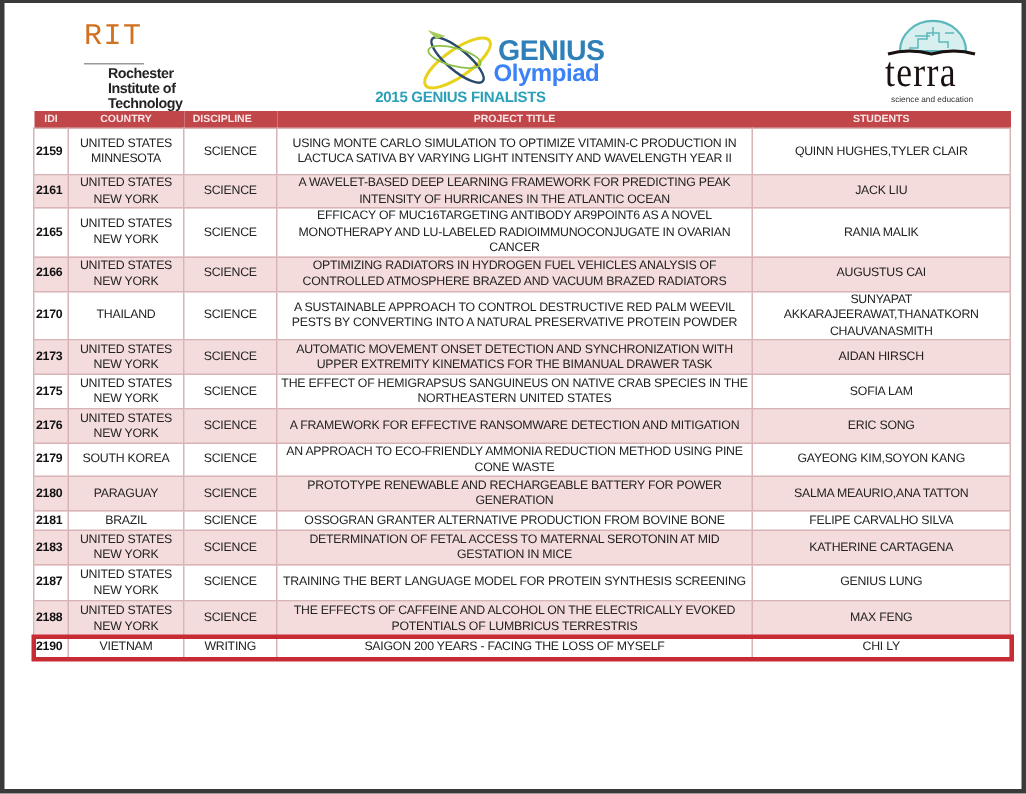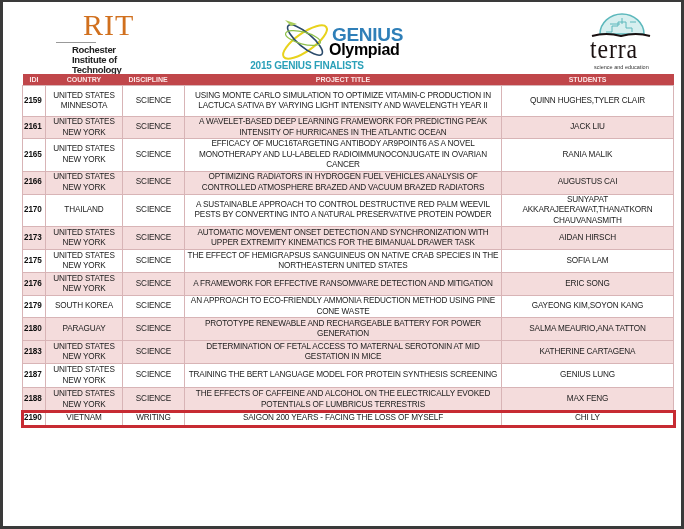--- a/index.html
+++ b/index.html
@@ -1,26 +1,26 @@
 <!DOCTYPE html>
 <html><head>
 <meta charset="utf-8">
 <style>
   html, body { margin:0; padding:0; }
   body { width:684px; height:529px; background:#3a3a3a; position:relative; overflow:hidden; font-family:"Liberation Sans", sans-serif; }
   .page { position:absolute; left:3px; top:2px; width:678px; height:524px; background:#ffffff; }
   .header { position:absolute; left:0; top:0; width:678px; height:72px; }
   .rit { position:absolute; left:53px; top:8px; }
-  .rit-mark { font-family:Liberation Serif, serif; color:#d1701e; font-size:30px; line-height:30px; letter-spacing:1px;margin-left:27px; }
+  .rit-mark { font-family:Liberation Mono, monospace; color:#d1701e; font-size:20px; line-height:30px; letter-spacing:1px; }
   .rit-rule { width:40px; height:1px; background:#999; margin:2px 0 2px 0; }
   .rit-text { font-size:9.5px; line-height:10px; color:#222; font-weight:bold; letter-spacing:-0.3px;margin-left:16px; }
   .genius { position:absolute; left:276px; top:10px; width:150px; height:62px; }
   .genius svg { position:absolute; left:0; top:0; }
   .genius-word { position:absolute; left:53px; top:12px; font-size:19px; font-weight:bold; color:#2f7fb8; letter-spacing:-0.3px; }
-  .olymp-word { position:absolute; left:50px; top:29px; font-size:16px; font-weight:bold; color:#000000; letter-spacing:-0.3px; }
+  .olymp-word { position:absolute; left:50px; top:29px; font-size:16px; font-weight:bold; color:#3b82f6; letter-spacing:-0.3px; }
   .finalists { position:absolute; left:204px; top:58px; width:200px; text-align:center; font-size:10px; font-weight:bold; color:#2aa0b8; letter-spacing:-0.2px; }
   .terra { position:absolute; left:583px; top:8px; width:70px; height:62px; }
   .terra-word { position:absolute; left:4px; top:26px; font-family:"Liberation Serif", serif; font-size:28px; line-height:26px; color:#1a1010; letter-spacing:1px; transform:scaleX(0.85); transform-origin:left; }
   .terra-sub { position:absolute; left:8px; top:54px; font-size:5.5px; color:#333; white-space:nowrap; }
   table { position:absolute; left:19px; top:72px; border-collapse:collapse; width:651px; table-layout:fixed; }
   th { background:#c0464a; color:#fbe5e5; font-size:7px; font-weight:bold; height:11px; padding:0; text-align:center; }
   td { border:1px solid #d8b4b6; font-size:8.2px; color:#222; text-align:center; padding:0 2px; line-height:10.5px; letter-spacing:-0.15px; }
   td.id { font-weight:bold; color:#111; padding:0 1px; text-align:left; }
   tr.alt td { background:#f4dcdc; }
   tr.hl { outline:3px solid #c72b33; outline-offset:-1px; }
@@ -142,20 +142,27 @@
         <td>AN APPROACH TO ECO-FRIENDLY AMMONIA REDUCTION METHOD USING PINE CONE WASTE</td>
         <td>GAYEONG KIM,SOYON KANG</td>
       </tr>
       <tr class="alt" style="height:23px">
         <td class="id">2180</td>
         <td>PARAGUAY</td>
         <td>SCIENCE</td>
         <td>PROTOTYPE RENEWABLE AND RECHARGEABLE BATTERY FOR POWER GENERATION</td>
         <td>SALMA MEAURIO,ANA  TATTON</td>
       </tr>
+      <tr style="height:13px">
+        <td class="id">2181</td>
+        <td>BRAZIL</td>
+        <td>SCIENCE</td>
+        <td>OSSOGRAN GRANTER ALTERNATIVE PRODUCTION FROM BOVINE BONE</td>
+        <td>FELIPE CARVALHO SILVA</td>
+      </tr>
       <tr class="alt" style="height:23px">
         <td class="id">2183</td>
         <td>UNITED STATES NEW YORK</td>
         <td>SCIENCE</td>
         <td>DETERMINATION OF FETAL ACCESS TO MATERNAL SEROTONIN AT MID GESTATION IN MICE</td>
         <td>KATHERINE CARTAGENA</td>
       </tr>
       <tr style="height:24px">
         <td class="id">2187</td>
         <td>UNITED STATES NEW YORK</td>

